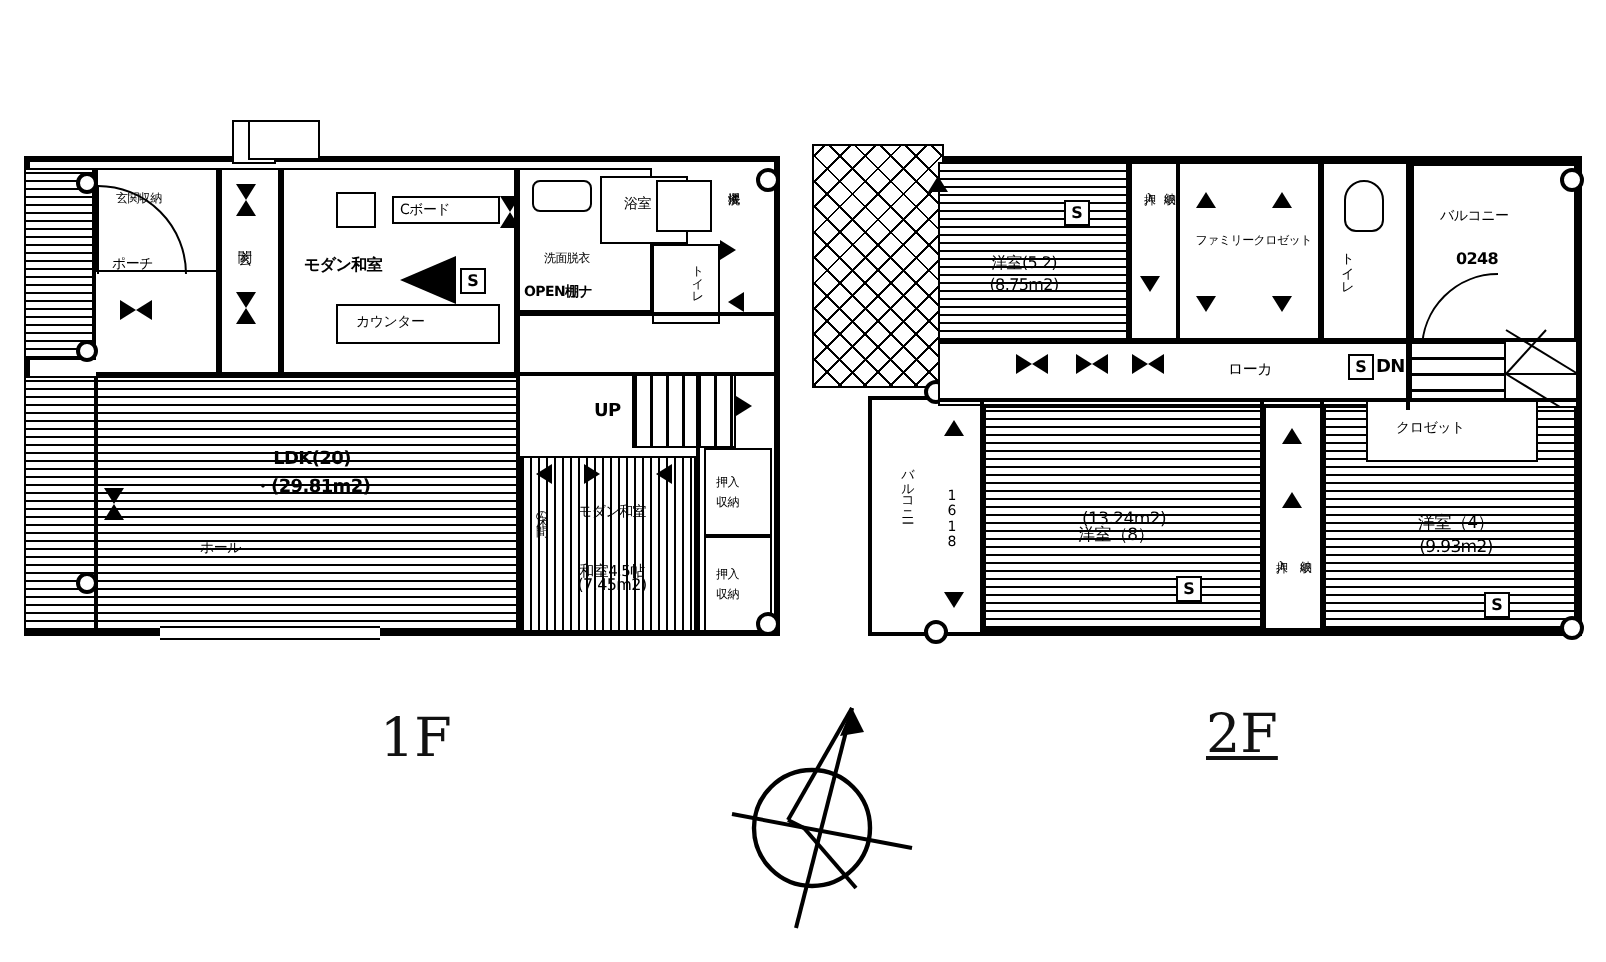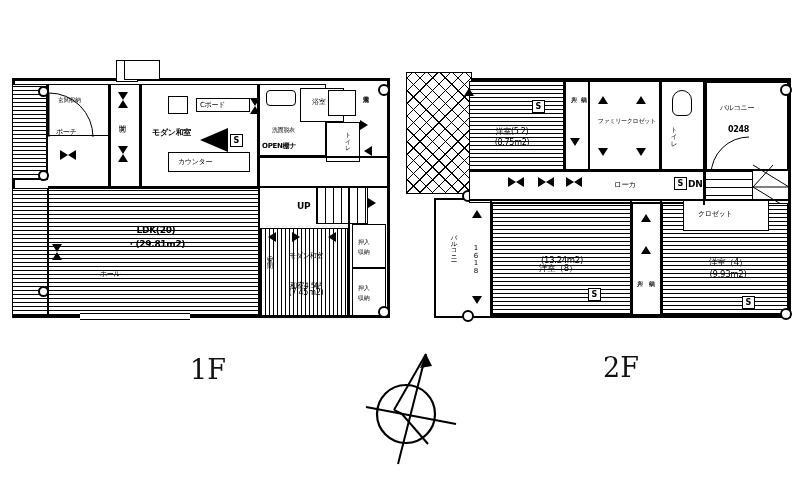--- a/index.html
+++ b/index.html
@@ -238,21 +238,21 @@
     <div class="thin" style="left:71px;top:199px;width:320px;height:2px;"></div>
     <div class="thin" style="left:71px;top:169px;width:320px;height:2px;"></div>
     <div class="thin" style="left:165px;top:81px;width:2px;height:90px;"></div>
     <div class="thin" style="left:261px;top:81px;width:2px;height:90px;"></div>
     <div class="thin" style="left:305px;top:81px;width:2px;height:124px;"></div>
     <div class="thin" style="left:232px;top:201px;width:2px;height:116px;"></div>
     <div class="thin" style="left:262px;top:201px;width:2px;height:116px;"></div>
     <div class="thin" style="left:92px;top:201px;width:2px;height:116px;"></div>
     <div class="dot" style="left:382px;top:308px;width:8px;height:8px;"></div>
 
-    <div class="floorlab" style="left:205px;top:354px;">2F</div>
+    <div class="floorlab" style="left:205px;top:354px;text-decoration:underline;">2F</div>
   </div>
 
   <svg class="abs" style="left:358px;top:352px;width:110px;height:116px;">
     <circle cx="48" cy="62" r="29" fill="none" stroke="#000" stroke-width="2.2"></circle>
     <line x1="68" y1="2" x2="40" y2="112" stroke="#000" stroke-width="2"></line>
     <line x1="68" y1="2" x2="36" y2="58" stroke="#000" stroke-width="2"></line>
     <line x1="36" y1="58" x2="44" y2="62" stroke="#000" stroke-width="2"></line>
     <line x1="44" y1="62" x2="70" y2="92" stroke="#000" stroke-width="2"></line>
     <line x1="8" y1="55" x2="98" y2="72" stroke="#000" stroke-width="2"></line>
     <polygon points="68,2 62,16 74,14" fill="#000"></polygon>

